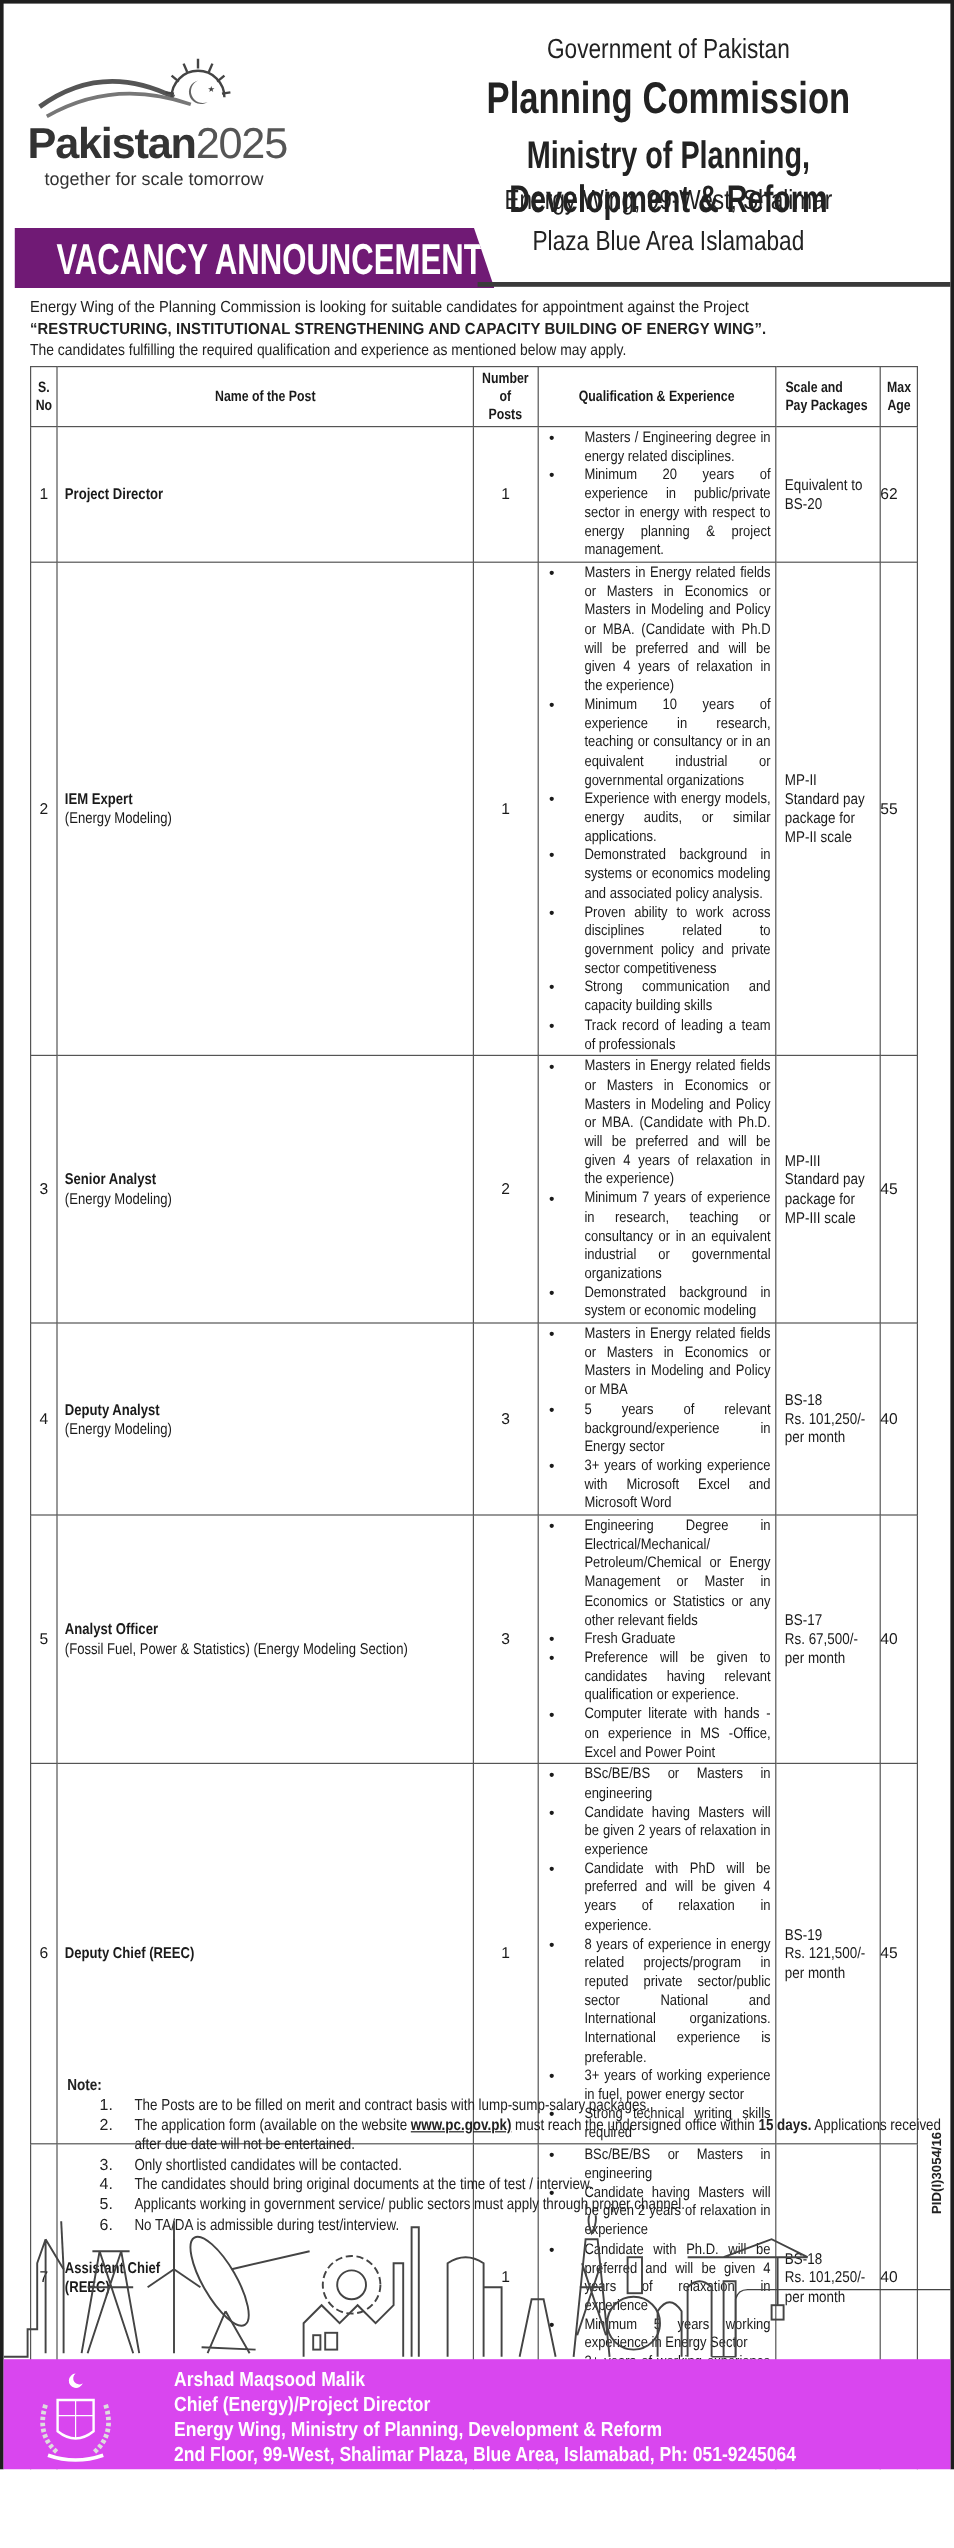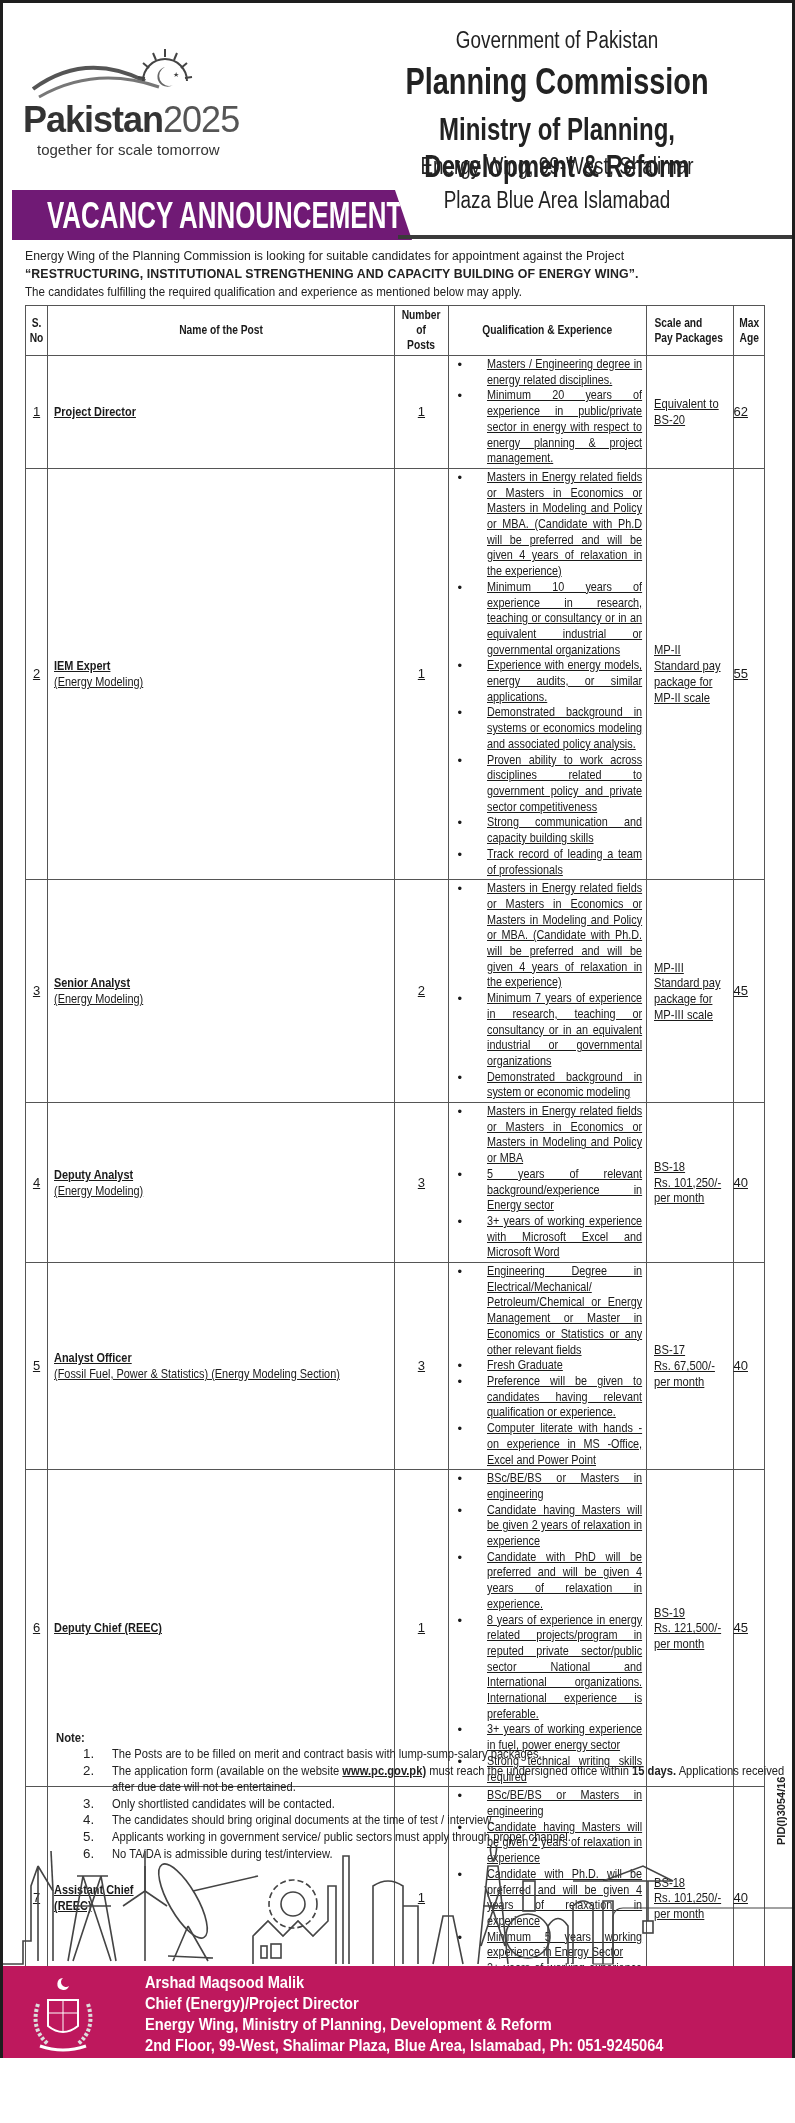--- a/index.html
+++ b/index.html
@@ -35,21 +35,21 @@
   table.vac { position: absolute; left: 22px; top: 302px; width: 740px; border-collapse: collapse; font-size: 12px; }
   .vac th, .vac td { border: 1.5px solid #555; vertical-align: middle; }
   .vac th { font-weight: bold; text-align: center; font-size: 12.5px; line-height: 15px; padding: 2px 2px; }
   .vac th span { display: inline-block; transform: scaleX(0.82); }
   .c-sno { width: 25px; text-align: center; }
   .c-name { width: 128px; padding-left: 6px; }
   .c-num { width: 60px; text-align: center; }
   .c-qual { width: 378px; }
   .c-scale { width: 90px; padding-left: 7px; }
   .c-age { width: 47px; text-align: left; }
-  .vac td { font-size: 13px; line-height: 15.8px; text-decoration: underline; }
+  .vac td { font-size: 13px; line-height: 15.8px; }
   .name-main { font-weight: bold; display: block; transform: scaleX(0.84); transform-origin: left; white-space: nowrap; }
   .name-sub { display: block; transform: scaleX(0.84); transform-origin: left; white-space: nowrap; }
   .scale-line { display: block; transform: scaleX(0.86); transform-origin: left; white-space: nowrap; }
   .qual-list { list-style: none; padding: 1px 4px 1px 0; }
   .qual-list li { position: relative; padding-left: 38px; font-size: 12.6px; line-height: 15.7px; text-align: justify; }
   .qual-list li::before { content: "\2022"; position: absolute; left: 9px; top: 0; font-size: 13px; }
   .qual-list li span { display: block; transform: scaleX(0.86); transform-origin: left; width: 116%; }
 
   
   .notes { position: absolute; left: 25px; top: 1727px; width: 740px; font-size: 13.3px; color: #222; margin-left: 28px; }
@@ -59,21 +59,21 @@
   .notes li .n { position: absolute; left: 27px; }
   .notes li .t { display: block; transform: scaleX(0.84); transform-origin: left; width: 119%; }
   .notes a { color: #222; font-weight: bold; text-decoration: underline; }
 
   .pid { position: absolute; left: 772px; top: 1842px; font-size: 11px; font-weight: bold; transform: rotate(-90deg); transform-origin: left top; white-space: nowrap; color: #222; }
 
   
   .skyline { position: absolute; left: 0; top: 1843px; width: 795px; height: 120px; }
 
   
-  .footer { position: absolute; left: -3px; top: 1963px; width: 795px; height: 95px; background: #be185d; color: #fff; }
+  .footer { position: absolute; left: -3px; top: 1963px; width: 795px; height: 95px; background: #d946ef; color: #fff; }
   .emblem { position: absolute; left: 28px; top: 8px; width: 70px; height: 82px; }
   .footer-lines { position: absolute; left: 145px; top: 6px; font-size: 17px; font-weight: bold; line-height: 21px; }
   .footer-lines div { transform: scaleX(0.86); transform-origin: left; white-space: nowrap; }
 
   .cta { position: absolute; left: 0; top: 2068px; width: 795px; text-align: center; color: #e60000; font-size: 19px; line-height: 24px; }
   .cta div { transform: scaleX(0.9); }
 </style>
 </head>
 <body>
 

